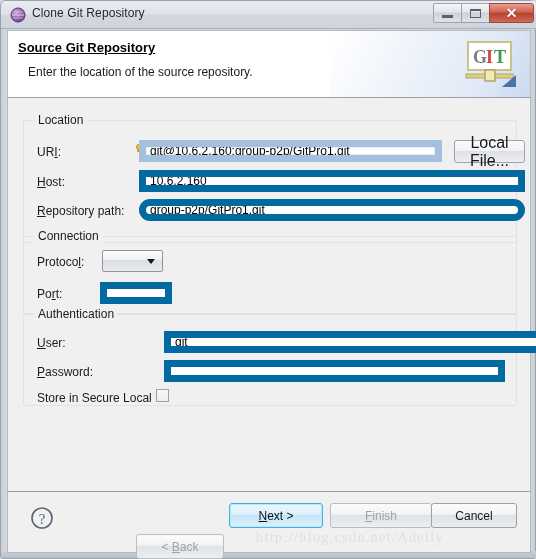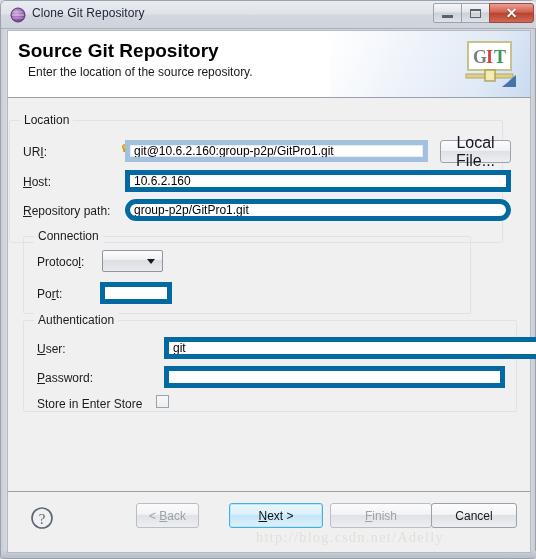--- a/index.html
+++ b/index.html
@@ -118,23 +118,24 @@
   }
   .header-sheen {
     position: absolute;
     right: 0; top: 0;
     width: 200px; height: 68px;
     background: linear-gradient(115deg, rgba(255,255,255,0) 0%, rgba(214,226,243,0.75) 75%, rgba(196,214,238,0.9) 100%);
   }
   .header-title {
     position: absolute;
     left: 10px; top: 9px;
-    font-size: 19px;
+    font-size: 13px;
     font-weight: bold;
     color: #000000;
+    text-decoration: underline;
   }
   .header-desc {
     position: absolute;
     left: 20px; top: 34px;
     font-size: 12px;
     color: #1b1b1b;
   }
 
   
   .git-logo {
@@ -165,37 +166,37 @@
   .group-title {
     position: absolute;
     top: -8px; left: 10px;
     background: #f0f0f0;
     padding: 0 4px;
     font-size: 12px;
     color: #1b1b1b;
     white-space: nowrap;
   }
 
-  .grp-location   { left: 1px; top: 22px;  width: 494px; height: 123px; }
-  .grp-connection { left: 15px; top: 138px; width: 448px; height: 78px;  }
-  .grp-auth       { left: 15px; top: 222px; width: 494px; height: 92px;  }
+  .grp-location   { left: 15px; top: 22px;  width: 494px; height: 123px; }
+  .grp-connection { left: 15px; top: 138px; width: 494px; height: 78px;  }
+  .grp-auth       { left: 15px; top: 216px; width: 494px; height: 92px;  }
 
   .field-label {
     position: absolute;
     font-size: 12px;
     color: #1b1b1b;
     white-space: nowrap;
   }
   .field-label u { text-decoration: underline; }
 
   .txtbox {
     position: absolute;
     box-sizing: border-box;
     background: #ffffff;
-    border: 5px solid #0369a1;
+    border: 7px solid #0369a1;
     font-family: "Liberation Sans", sans-serif;
     font-size: 12px;
     color: #000000;
     padding: 0 4px;
     line-height: 20px;
     height: 22px;
     outline: none;
   }
   .txtbox.focused {
     border-color: #a3c1dd;
@@ -429,34 +430,34 @@
 
       <div class="group grp-auth">
         <span class="group-title">Authentication</span>
 
         <span class="field-label" style="left:13px; top:21px;"><u>U</u>ser:</span>
         <input class="txtbox" type="text" readonly="" style="left: 140px; top: 16px; width: 389px;" value="git">
 
         <span class="field-label" style="left:13px; top:50px;"><u>P</u>assword:</span>
         <input class="txtbox" type="password" readonly="" style="left: 140px; top: 45px; width: 341px;" value="">
 
-        <span class="field-label" style="left:13px; top:76px;">Store in Enter Store</span>
+        <span class="field-label" style="left:13px; top:76px;">Store in Secure Local</span>
         <span class="checkbox" style="left:132px; top:74px;"></span>
       </div>
     </div>
 
     <div class="buttonbar">
       <span class="help-icon">
         <svg width="24" height="24" viewBox="0 0 24 24">
           <circle cx="12" cy="12" r="10" fill="none" stroke="#5a6474" stroke-width="1.6"></circle>
           <text x="12" y="17.5" text-anchor="middle" font-family="Liberation Serif, serif" font-size="15" fill="#5a6474">?</text>
         </svg>
       </span>
 
-      <div class="dlgbtn" style="left:128px; width:63px;">
+      <div class="dlgbtn" style="left:128px; width:88px;margin-top:31px;">
         <span>&lt; <u>B</u>ack</span>
       </div>
       <div class="dlgbtn primary" style="left:221px; width:94px;">
         <span><u>N</u>ext &gt;</span>
       </div>
       <div class="dlgbtn" style="left:322px; width:102px;">
         <span><u>F</u>inish</span>
       </div>
       <div class="dlgbtn enabled" style="left:423px; width:86px;">
         <span>Cancel</span>

